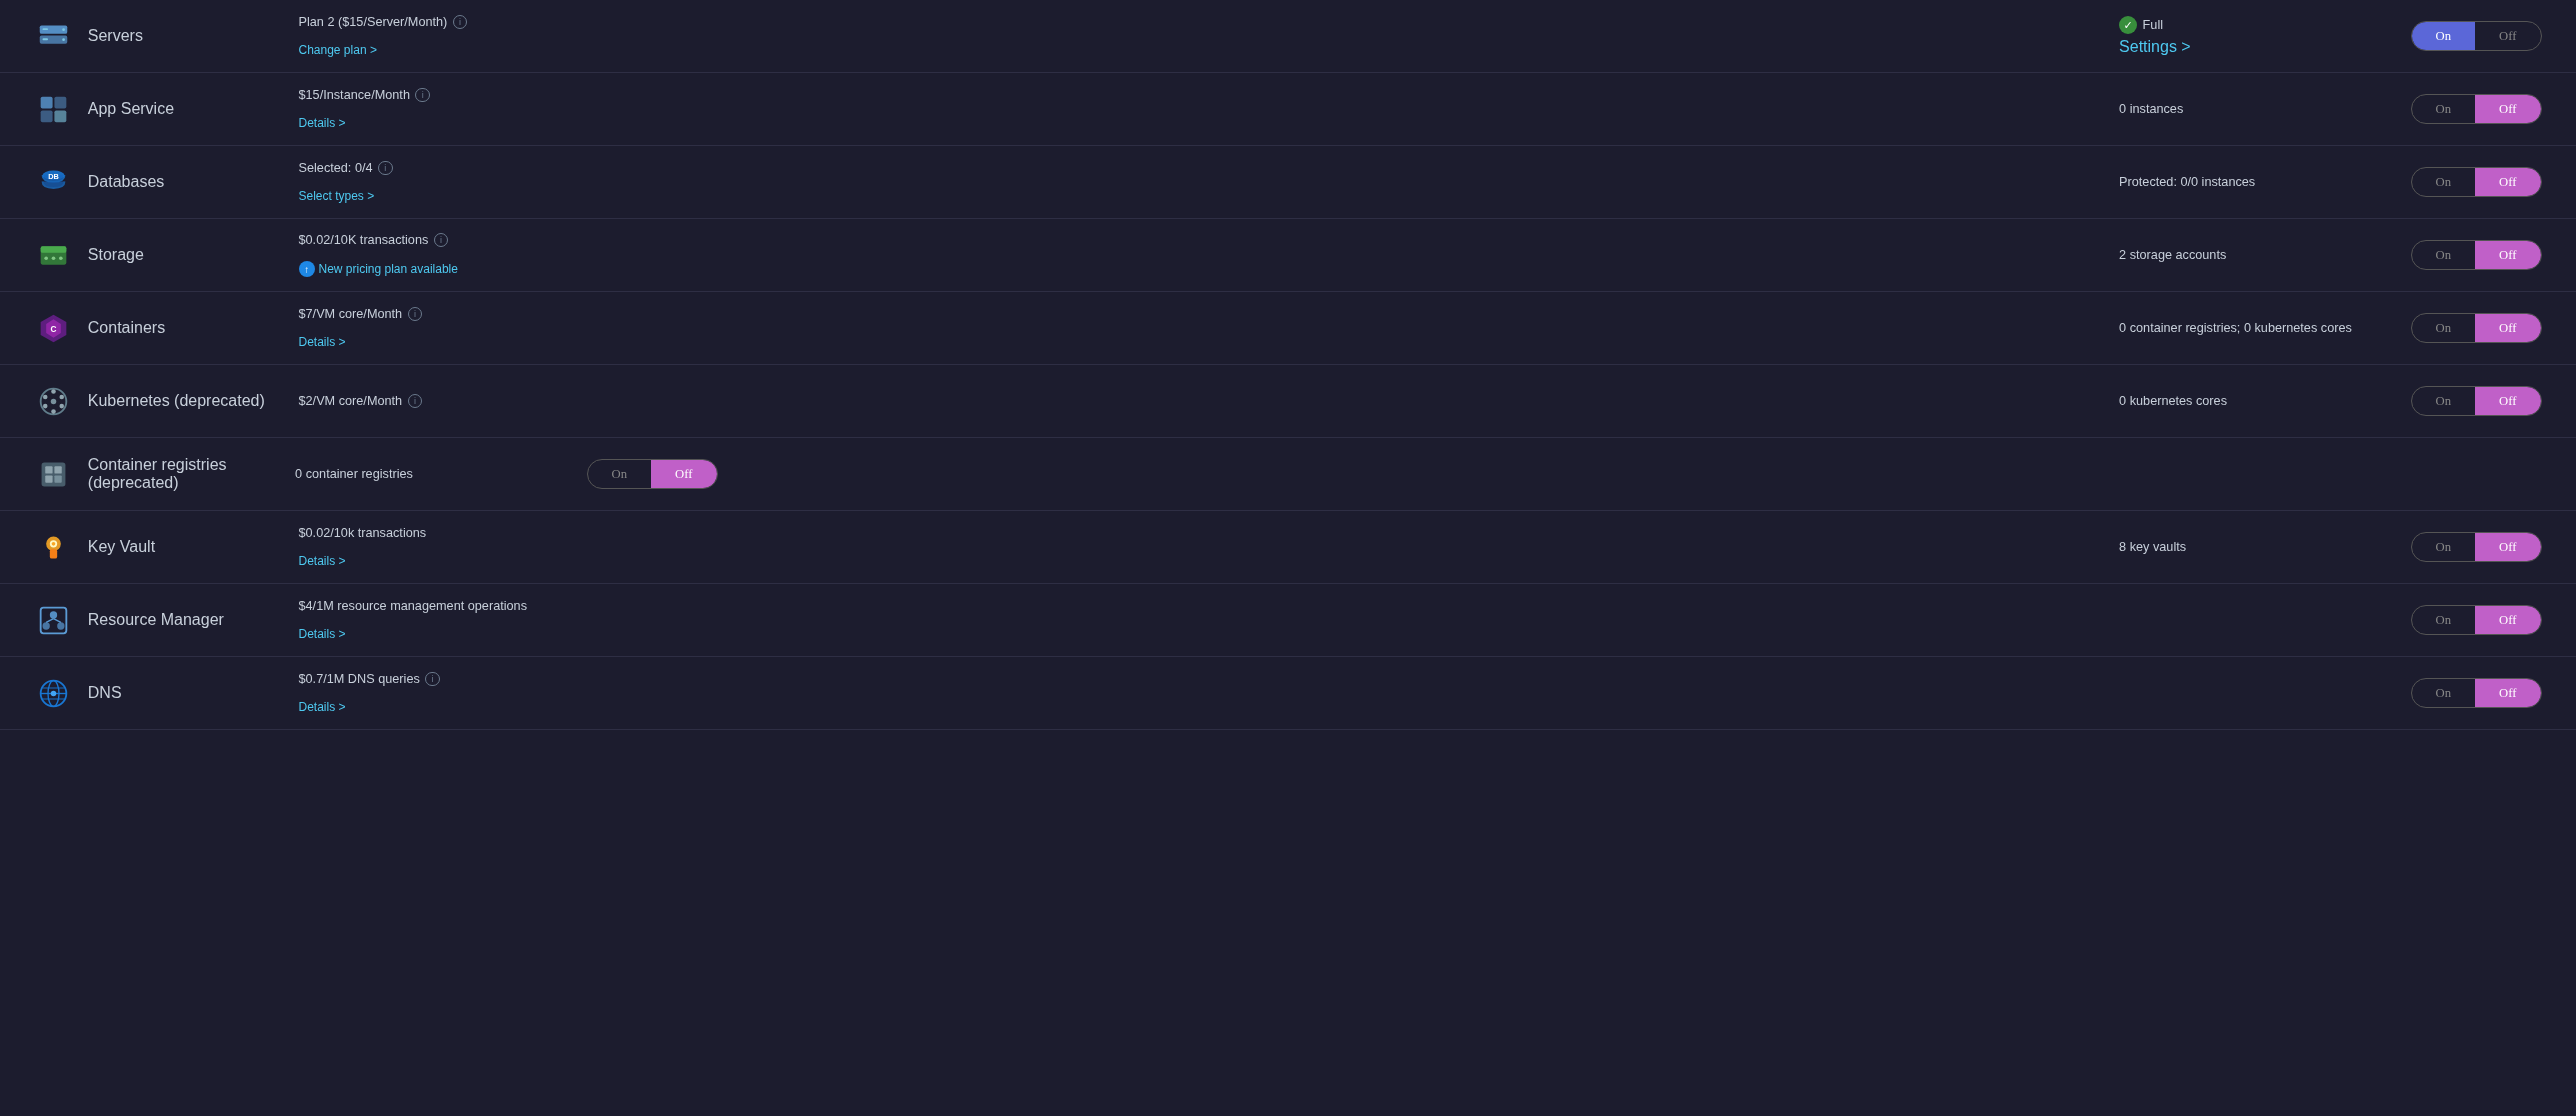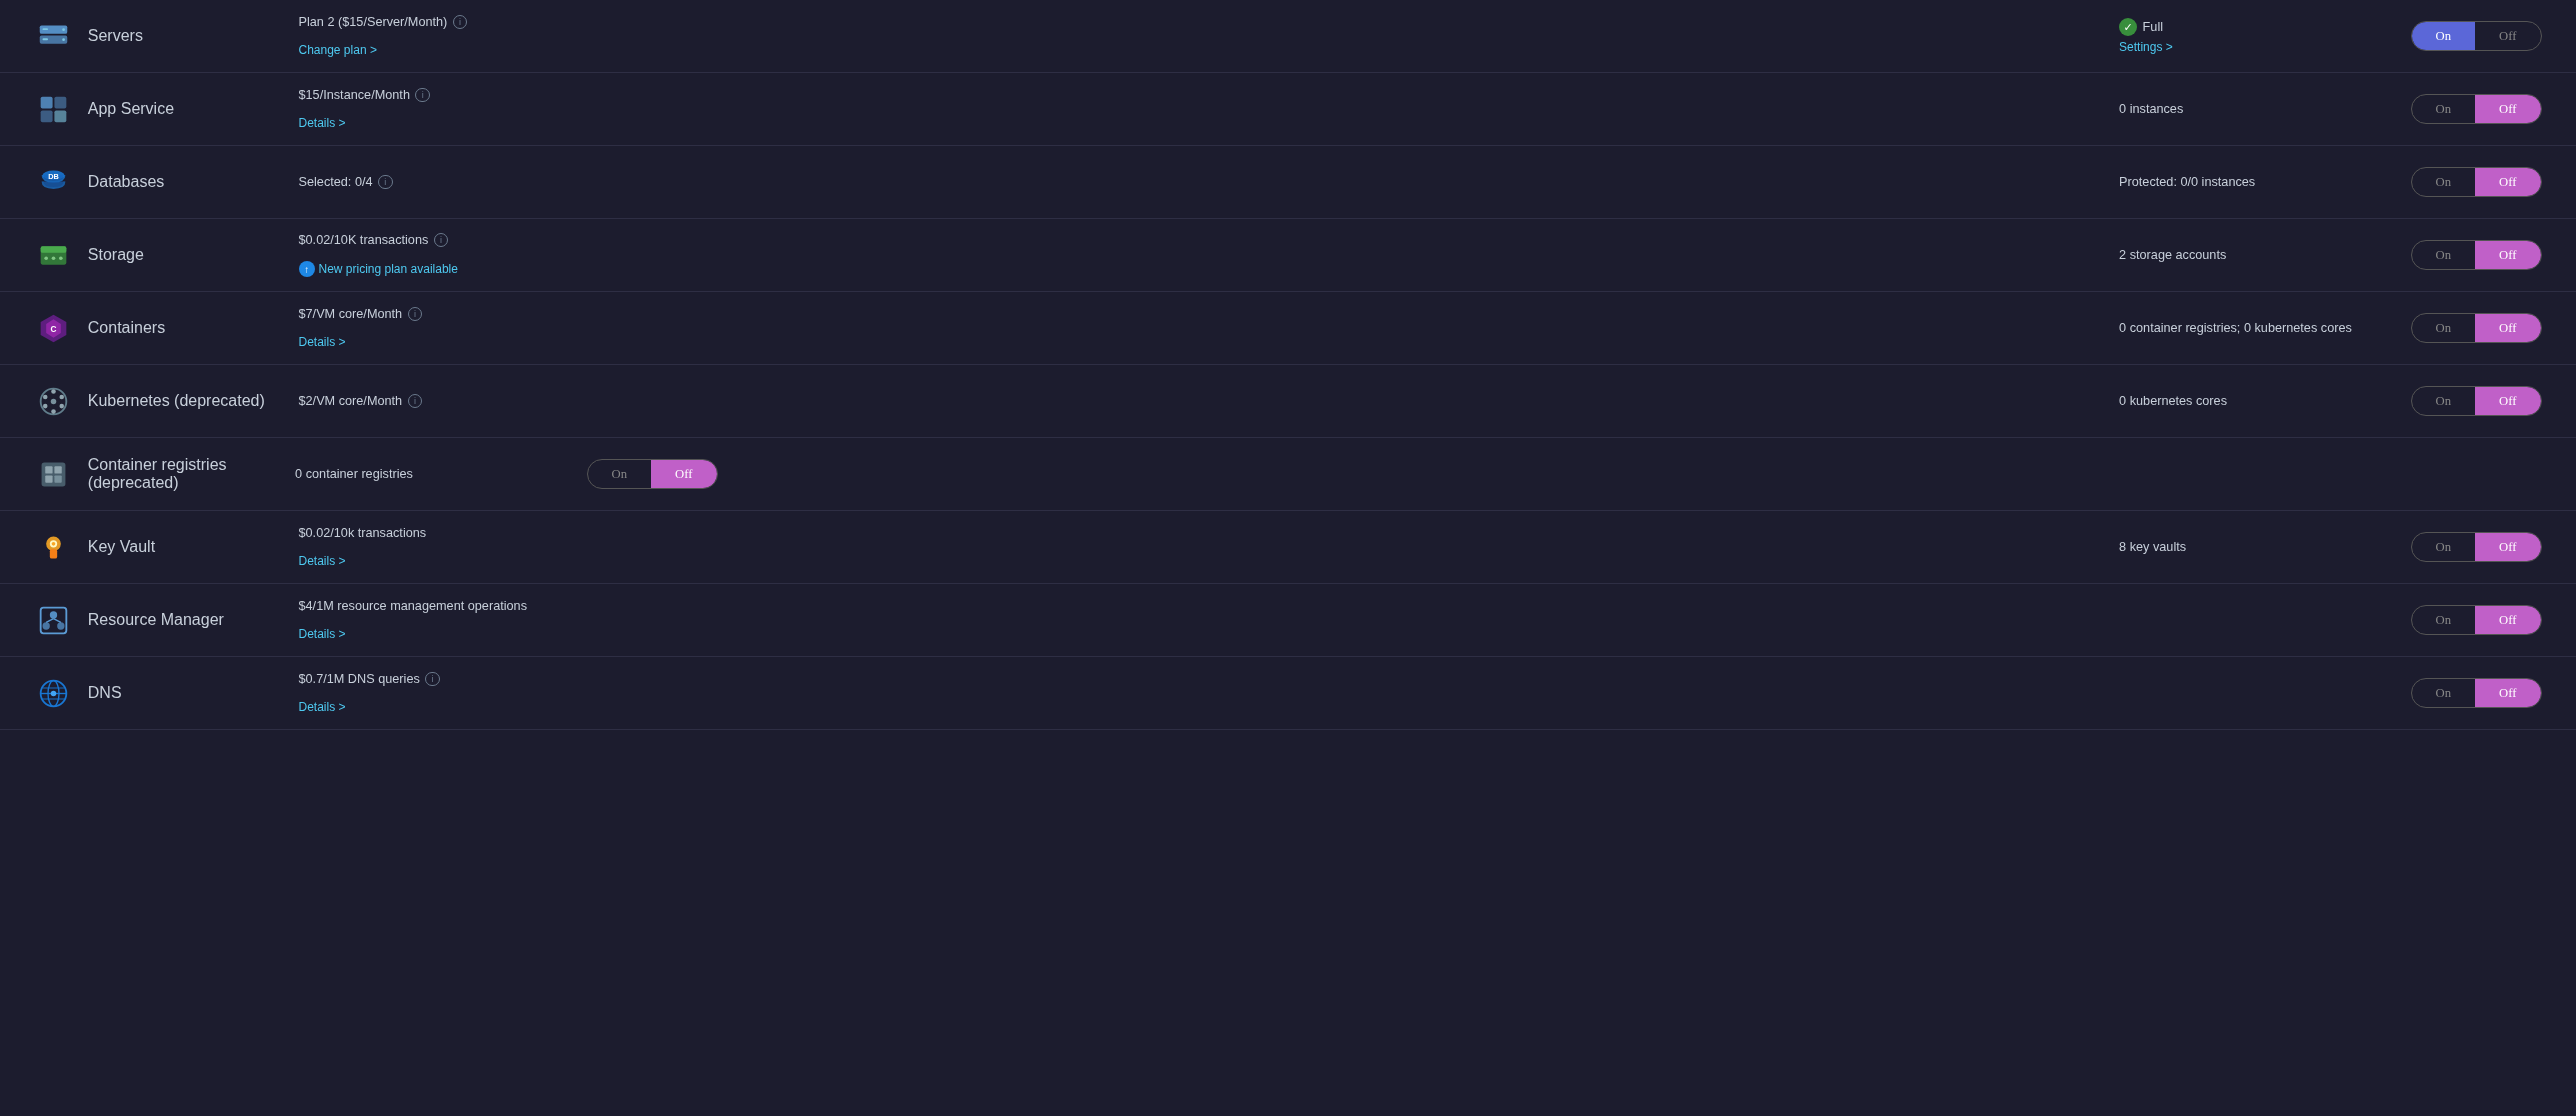--- a/index.html
+++ b/index.html
@@ -112,21 +112,21 @@
       height: 18px;
       border-radius: 50%;
       background: #388e3c;
       display: flex;
       align-items: center;
       justify-content: center;
       color: white;
       font-size: 11px;
     }
     .settings-link {
-      font-size: 12px;
+      font-size: 16px;
       color: #4ec9f0;
       text-decoration: none;
       cursor: pointer;
     }
     .toggle-col {
       width: 155px;
       flex-shrink: 0;
       display: flex;
       justify-content: flex-end;
       padding-right: 9px;
@@ -232,20 +232,21 @@
       <ellipse cx="18" cy="10" rx="12" ry="5" fill="#1976d2" opacity="0.9"></ellipse>
       <path d="M6 10 Q6 17 18 17 Q30 17 30 10" stroke="#1976d2" stroke-width="2" fill="#1565c0" opacity="0.8"></path>
       <path d="M6 17 Q6 24 18 24 Q30 24 30 17" stroke="#1976d2" stroke-width="2" fill="#1565c0" opacity="0.7"></path>
       <text x="18" y="14" text-anchor="middle" fill="white" font-size="8" font-weight="bold">DB</text>
     </svg>
         </div>
       </div>
       <div class="service-name-col">Databases</div>
       <div class="service-pricing-col">
         <div class="pricing-main">Selected: 0/4<span class="info-icon">i</span></div>
+        <a class="pricing-link" href="#">Select types &gt;</a>
       </div>
       <div class="service-status-col">Protected: 0/0 instances</div>
       <div class="toggle-col">
         <div class="toggle-group">
           <button class="toggle-btn inactive">On</button>
           <button class="toggle-btn active-off">Off</button>
         </div>
       </div>
     </div>
     <div class="service-row">

